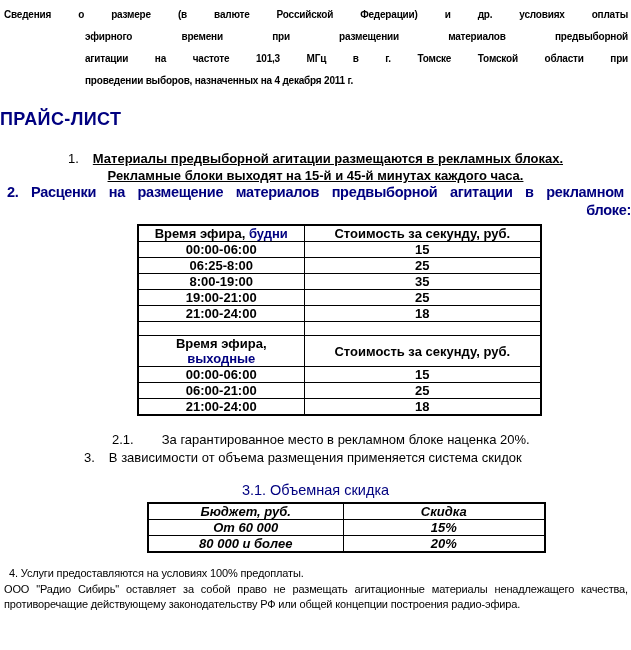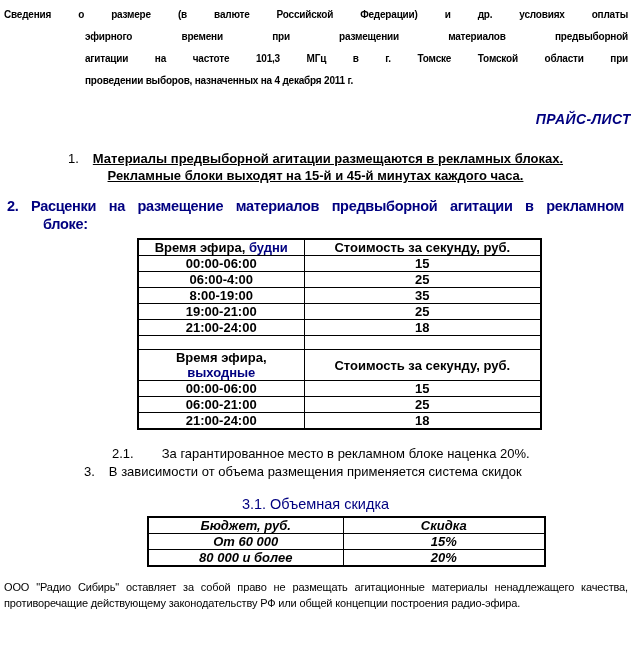--- a/index.html
+++ b/index.html
@@ -12,31 +12,31 @@
   }
   .navy { color: #000080; }
 
   
   .intro { padding: 4px 3px 0 4px; font-weight: 700; font-size: 10px; line-height: 22px; letter-spacing: -0.2px; }
   .intro-line { text-align: justify; text-align-last: justify; white-space: nowrap; }
   .intro-line.indent { margin-left: 81px; }
   .intro-line.last { text-align-last: left; white-space: normal; }
 
   
-  .title { margin-top: 16px; text-align: right; color: #000080; font-weight: 700; font-size: 14px; letter-spacing: 0.4px; line-height: 22px; font-style: italic; }
+  .title { margin-top: 16px; text-align: left; color: #000080; font-weight: 700; font-size: 18px; letter-spacing: 0.4px; line-height: 22px; }
 
   
   .item1 { margin-top: 20px; font-size: 13px; font-weight: 700; line-height: 17px; text-align: center; }
   .item1 .num { font-weight: 400; margin-right: 14px; }
   .item1 .u { text-decoration: underline; }
 
   
-  .heading2 { margin-top: 14px; color: #000080; font-weight: 700; font-size: 14.5px; line-height: 17.5px; letter-spacing: -0.3px; }
+  .heading2 { color: #000080; font-weight: 700; font-size: 14.5px; line-height: 17.5px; letter-spacing: -0.3px; }
   .heading2 .h2-line1 { margin: 0 7px; text-align: justify; text-align-last: justify; white-space: nowrap; }
-  .heading2 .h2-line2 { text-align: left; padding-left: 43px; }
+  .heading2 .h2-line2 { text-align: right; }
 
   
   table { border-collapse: collapse; border: 2px solid #000; table-layout: fixed; padding-left: 48px; }
   td { border: 1.5px solid #000; text-align: center; vertical-align: middle; font-weight: 700; font-size: 13px; line-height: 15px; height: 16px; padding: 0 2px; overflow: hidden; }
   .rate-table { margin: 5px 0 0 137px; width: 403px; }
   .rate-table col.c1 { width: 166px; }
   .rate-table col.c2 { width: 237px; }
   .spacer-row td { height: 14px; }
   .wk-header td { height: 31px; }
 
@@ -91,21 +91,21 @@
   <tbody>
       <tr>
     <td><span>Время эфира,</span> <span class="navy">будни</span></td>
     <td>Стоимость за секунду, руб.</td>
   </tr>
   <tr>
     <td>00:00-06:00</td>
     <td>15</td>
   </tr>
   <tr>
-    <td>06:00-4:00</td>
+    <td>06:25-8:00</td>
     <td>25</td>
   </tr>
   <tr>
     <td>8:00-19:00</td>
     <td>35</td>
   </tr>
   <tr>
     <td>19:00-21:00</td>
     <td>25</td>
   </tr>
@@ -160,15 +160,16 @@
     <td>15%</td>
   </tr>
   <tr>
     <td>80 000 и более</td>
     <td>20%</td>
   </tr>
 </tbody>
   </table>
 
 <div class="footer">
+  <div class="f-line1">4. Услуги предоставляются на условиях 100% предоплаты.</div>
   <div class="f-line2">ООО "Радио Сибирь" оставляет за собой право не размещать агитационные материалы ненадлежащего качества,</div>
   <div class="f-line3">противоречащие действующему законодательству РФ или общей концепции построения радио-эфира.</div>
 </div>
 
 </body></html>

